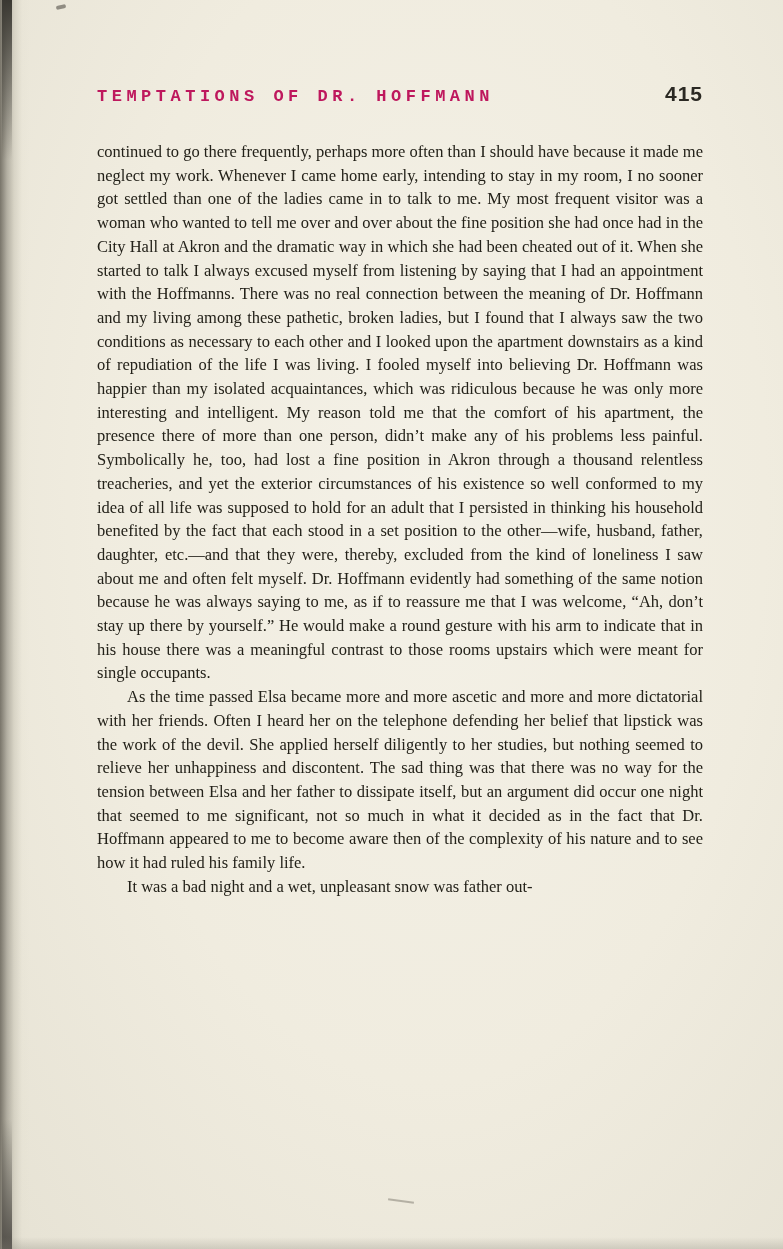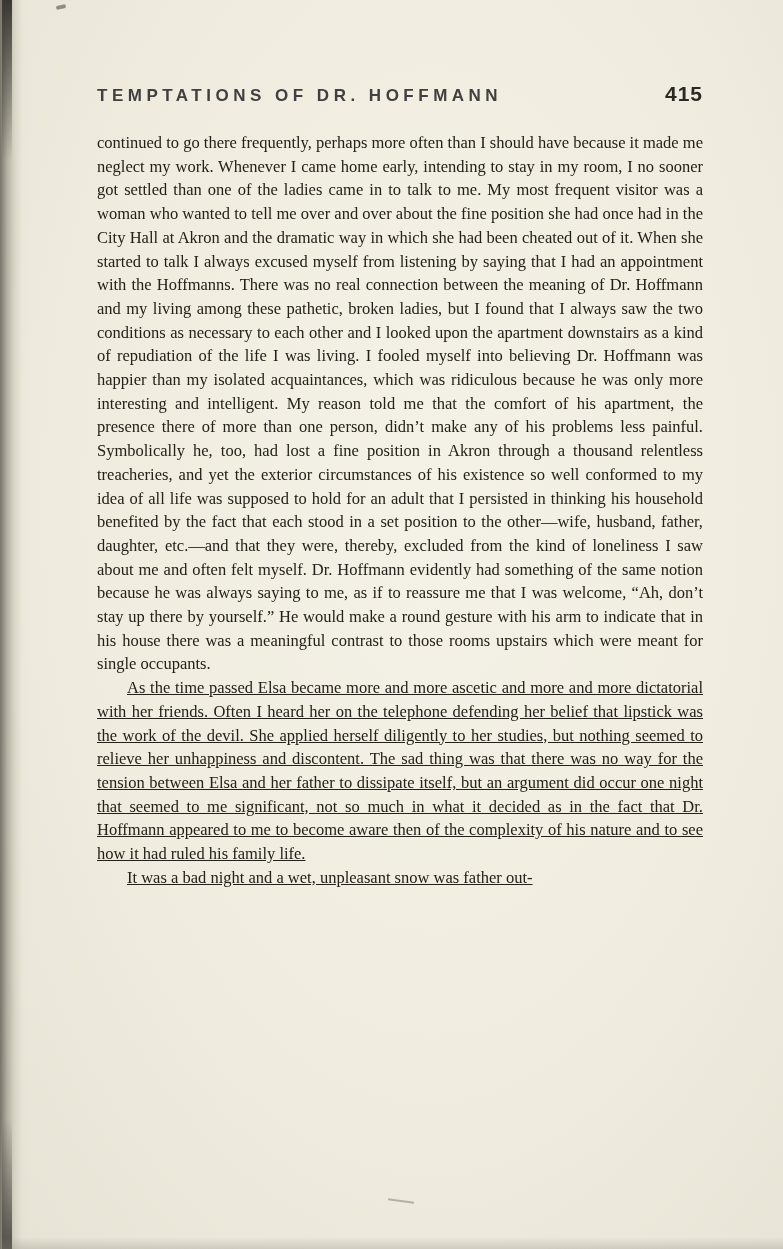--- a/index.html
+++ b/index.html
@@ -58,47 +58,47 @@
   
   .running-header {
     position: absolute;
     left: 97px; top: 82px;
     width: 606px;
     display: flex;
     justify-content: space-between;
     align-items: baseline;
   }
   .running-title {
-    font-family: Liberation Sans, sans-serif;
+    font-family: Liberation Mono, monospace;
     font-weight: 700;
     font-size: 17px;
     letter-spacing: 4.5px;
-    color: #404040;
+    color: #be185d;
     white-space: nowrap;
   }
   .page-number {
     font-family: "Liberation Sans", sans-serif;
     font-weight: 700;
     font-size: 21px;
     letter-spacing: 1px;
     color: #2b2923;
   }
 
   
   .body-text {
     position: absolute;
-    left: 97px; top: 131px;
+    left: 97px; top: 140px;
     width: 606px;
     color: #232119;
     font-size: 16.5px;
     line-height: 23.7px;
     text-align: justify;
   }
   .body-text p { margin: 0; }
-  .body-text p.indent { text-indent: 30px; text-decoration: underline; }
+  .body-text p.indent { text-indent: 30px; }
 </style>
 </head>
 <body>
 
 <div class="scan-edge-left"></div>
 <div class="scan-artifact-top"></div>
 <div class="scan-artifact-bottom"></div>
 <div class="scan-edge-bottom"></div>
 
 <div class="running-header">

